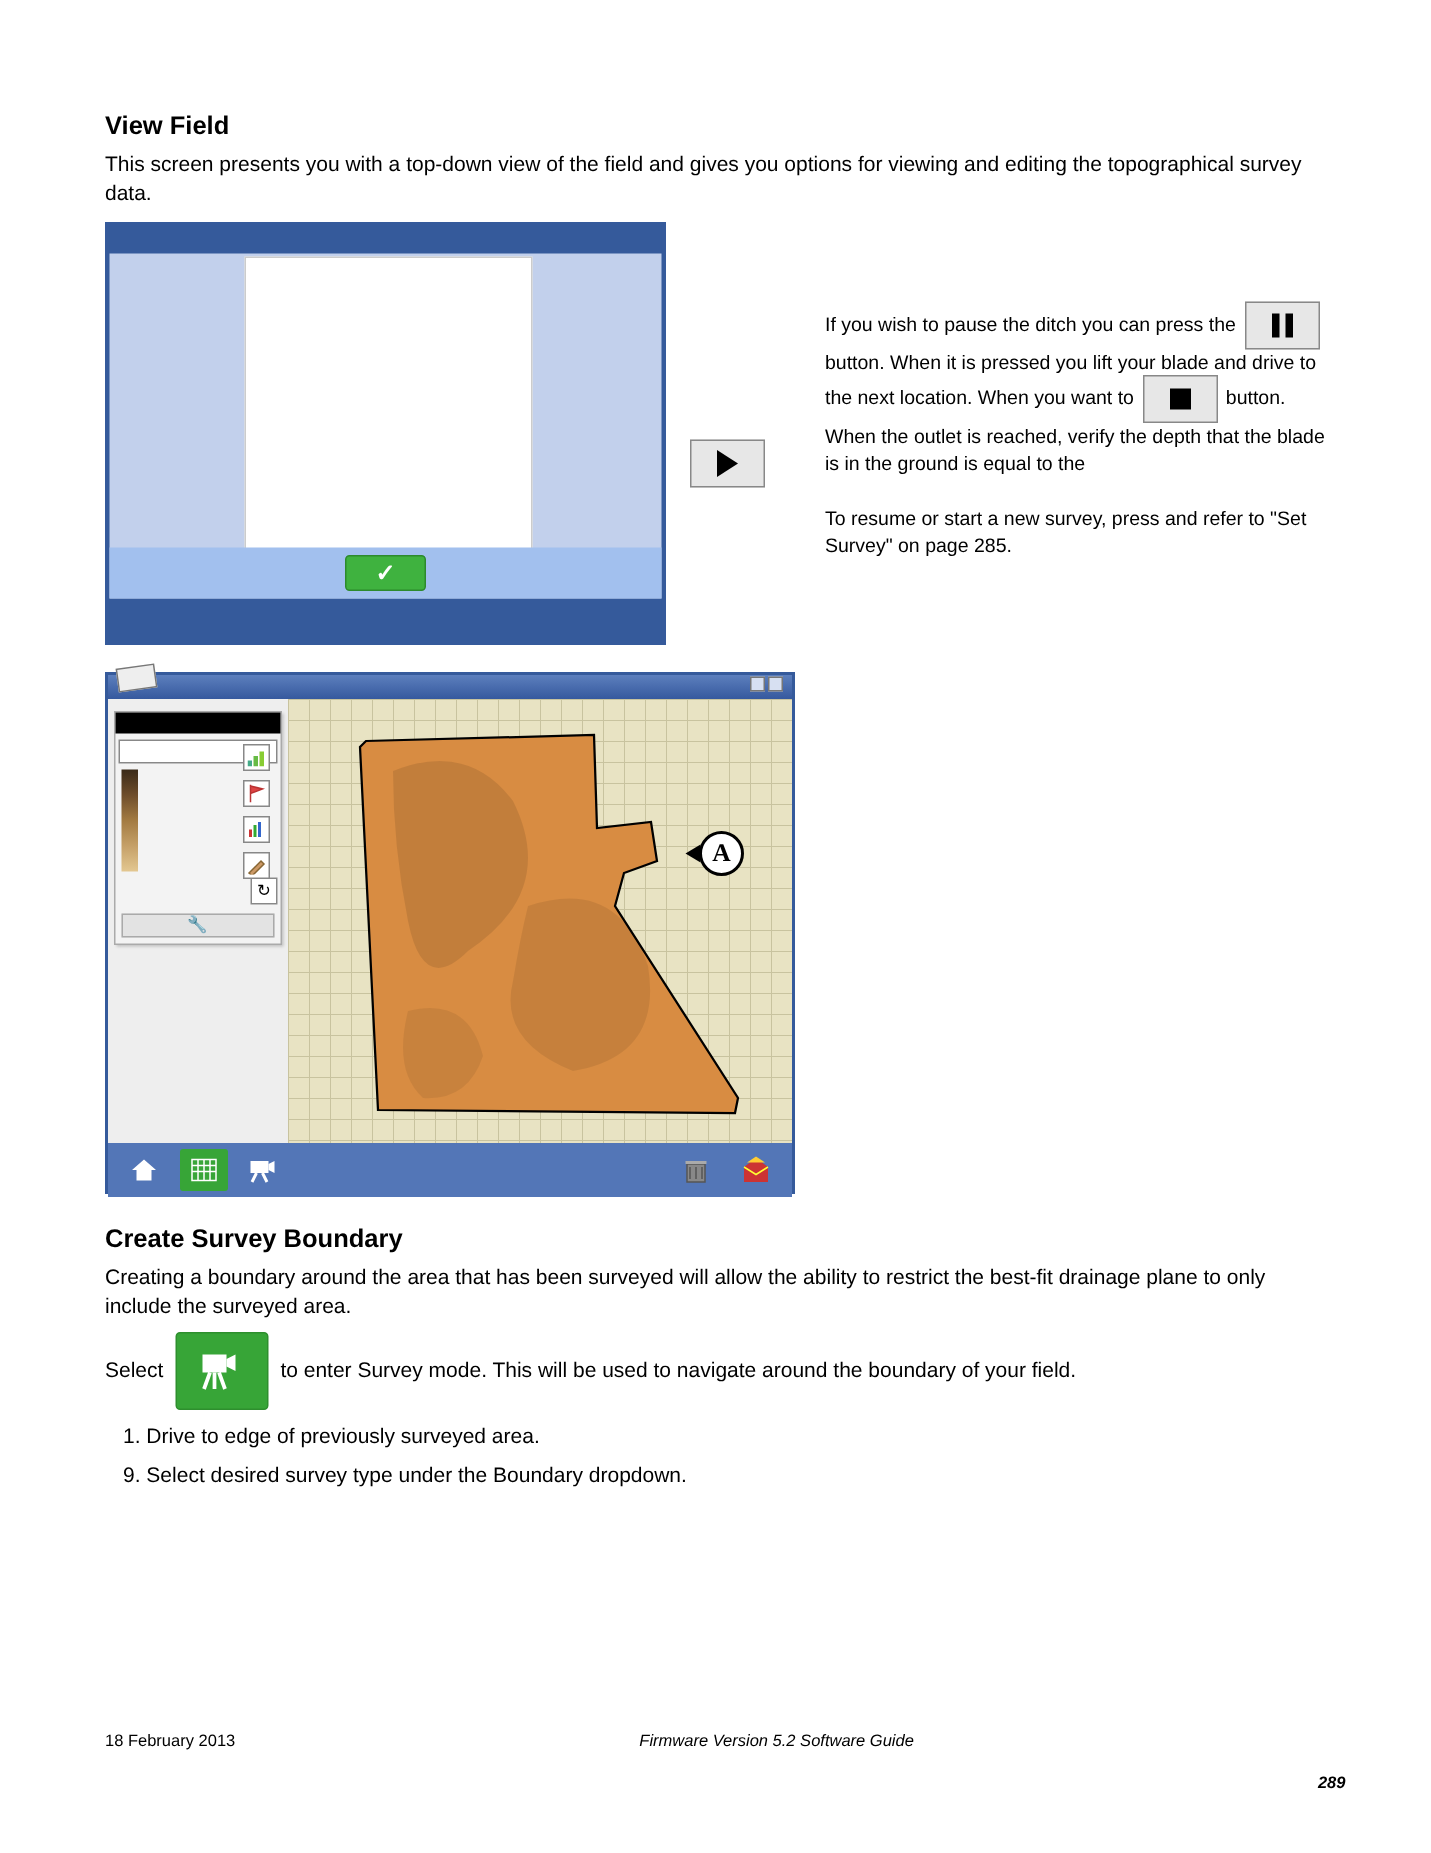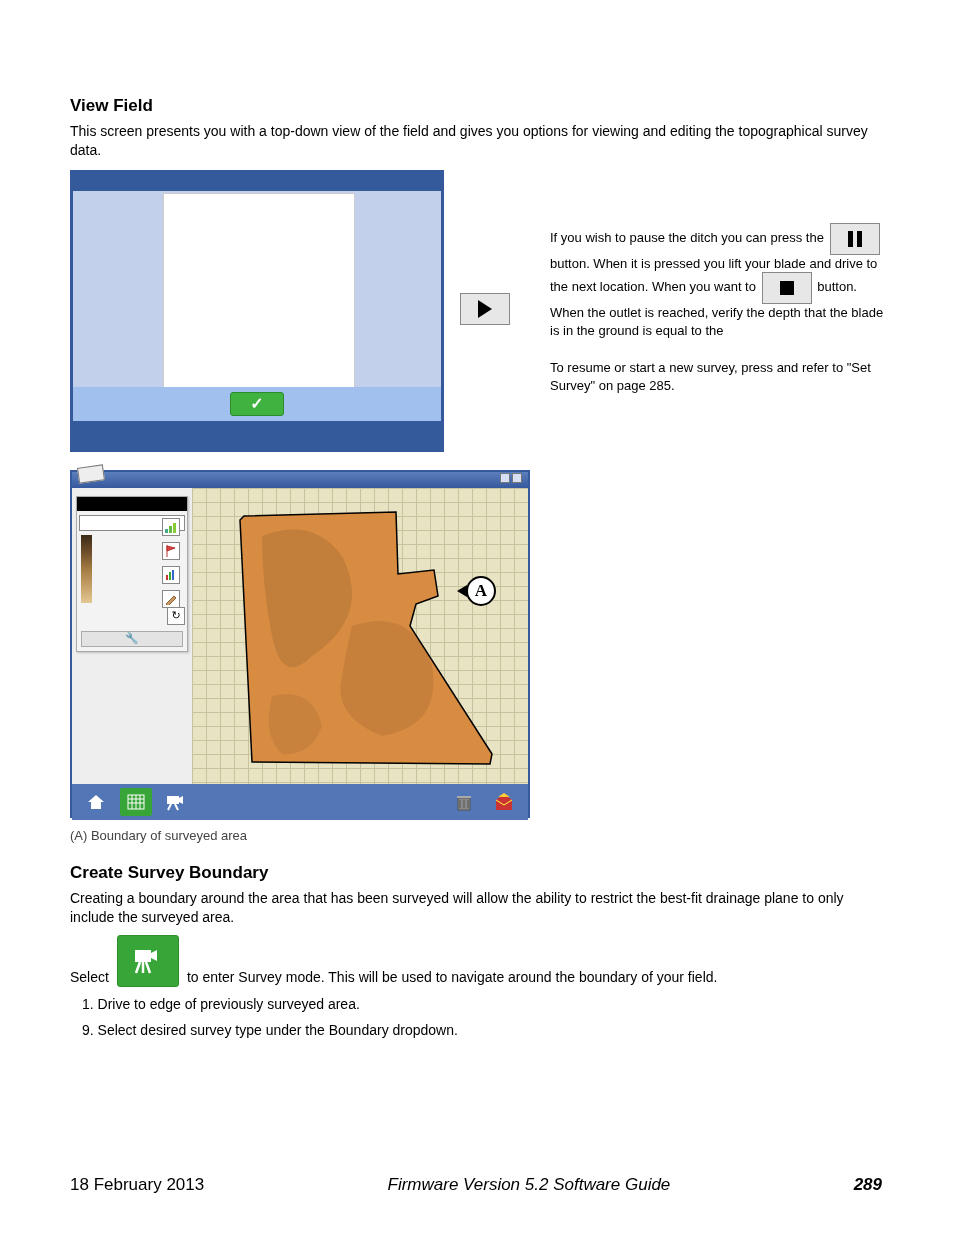--- a/index.html
+++ b/index.html
@@ -7,21 +7,21 @@
     body {
       font-family: Arial, Helvetica, sans-serif;
       background: #fff;
       width: 954px;
       height: 1235px;
       position: relative;
       font-size: 14px;
       color: #000;
     }
 
-    .page { padding: 96px 70px 40px 70px; }
+    .page { padding: 74px 70px 40px 70px; }
 
     .section-title { font-size: 17px; font-weight: bold; margin-bottom: 6px; }
     .section-body { font-size: 14px; line-height: 1.35; margin-bottom: 8px; }
     .section-note { font-size: 13px; line-height: 1.35; margin: 20px 0; }
 
     .columns { display: flex; gap: 20px; }
     .col-left { width: 460px; }
     .col-right { width: 360px; }
 
     .dialog-box {
@@ -162,24 +162,24 @@
       display: inline-flex;
       vertical-align: middle;
       width: 62px; height: 52px;
       background: #37a537;
       border: 1px solid #2e8f2e;
       border-radius: 3px;
       align-items: center; justify-content: center;
       margin: 0 4px;
     }
 
-    .footer-text { position: absolute; bottom: 40px; left: 70px; right: 72px; display: flex; justify-content: space-between; font-size: 17px; }
+    .footer-text { position: absolute; bottom: 40px; left: 70px; right: 57px; display: flex; justify-content: space-between; font-size: 11px; }
     .footer-text .date { font-style: normal; }
     .footer-text .issue { font-style: italic; }
-    .footer-text .pg { font-weight: bold; font-style: italic; }
+    .footer-text .pg { font-weight: bold; font-style: italic; margin-top: 28px; }
 
     .top-offset-right { margin-top: 55px; }
     .para-gap { margin-bottom: 12px; }
 
     svg .terrain-base { fill: #d88c42; }
     svg .terrain-shadow { fill: rgba(0,0,0,0.28); }
   </style>
 </head>
 <body>
 
@@ -307,21 +307,20 @@
           <div class="map-footer-btn">
             <svg width="20" height="20">
               <path d="M2 8 L10 2 L18 8 L18 18 L2 18 Z" fill="#c33"></path>
               <path d="M2 8 L10 13 L18 8" fill="none" stroke="#ff3"></path>
               <path d="M4 5 L10 1 L16 5" fill="#fc3"></path>
             </svg>
           </div>
         </div>
       </div>
 
-      <div class="caption callout-label">(A) Boundary of surveyed area</div>
 
     </div>
 
     <div class="col-right right-block">
       <div class="top-offset-right"></div>
 
       <div class="section-note para-gap">
         <span>If you wish to pause the ditch you can press the</span>
         <span class="pause-btn inline-btn">
           <span class="pause-bars">
@@ -341,21 +340,21 @@
         <span>and refer to "Set Survey" on page 285.</span>
       </div>
 
     </div>
 
   </div>
 
   <div style="height:20px;"></div>
   <div class="section-title">Create Survey Boundary</div>
   <div class="section-body">Creating a boundary around the area that has been surveyed will allow the ability to restrict the best-fit drainage plane to only include the surveyed area.</div>
-  <div class="section-body" style="display:flex; align-items:flex-end; flex-wrap:wrap; gap:4px;">
+  <div class="section-body" style="display:flex; align-items:center; flex-wrap:wrap; gap:4px;">
     <span>Select</span>
     <span class="ref-inline-icon">
       <svg width="34" height="30">
         <rect x="4" y="4" width="16" height="12" fill="#fff"></rect>
         <path d="M20 7 L26 4 L26 15 L20 12 Z" fill="#fff"></path>
         <line x1="9" y1="16" x2="5" y2="27" stroke="#fff" stroke-width="2.5"></line>
         <line x1="15" y1="16" x2="19" y2="27" stroke="#fff" stroke-width="2.5"></line>
         <line x1="12" y1="16" x2="12" y2="27" stroke="#fff" stroke-width="2.5"></line>
       </svg>
     </span>

